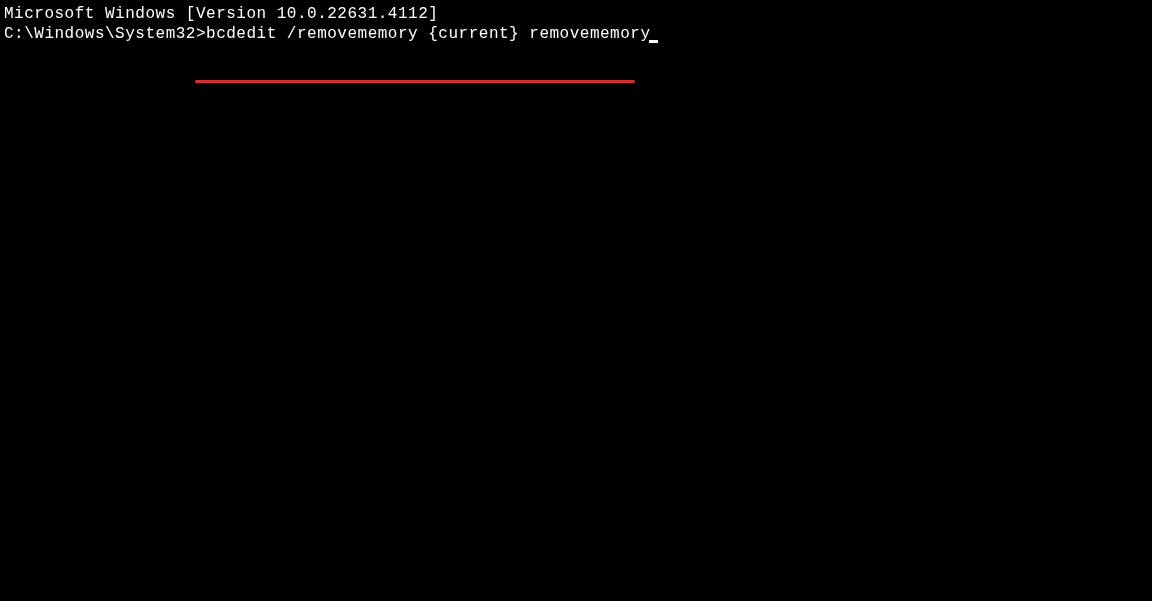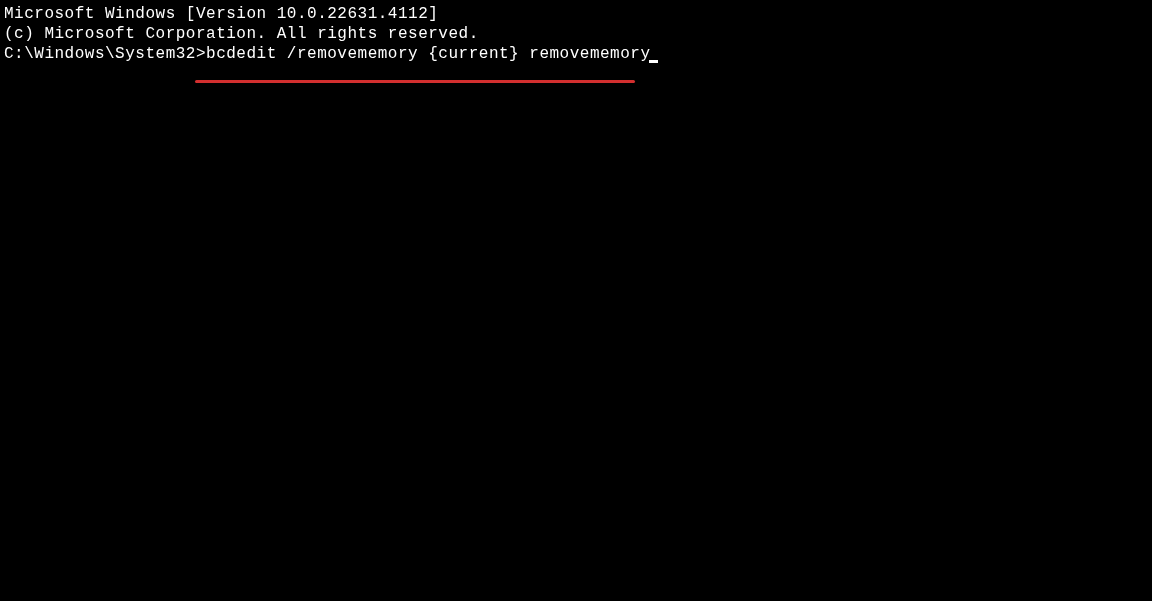--- a/index.html
+++ b/index.html
@@ -54,20 +54,19 @@
       width: 100%;
       height: 12px;
       background-color: #FFFFFF;
     }
   </style>
 </head>
 <body>
 
 <div class="terminal">
   <div class="line">Microsoft Windows [Version 10.0.22631.4112]</div>
-  <div class="line">(c) Microsoft Corporation. All rights reserved.</div>
   <div class="line"></div>
   <div class="line prompt-line"><span>C:\Windows\System32&gt;</span><span>bcdedit /removememory {current} removememory</span><span class="cursor"></span></div>
 </div>
 
 <div class="underline-highlight"></div>
 
 <div class="bottom-strip"></div>
 
 </body></html>

